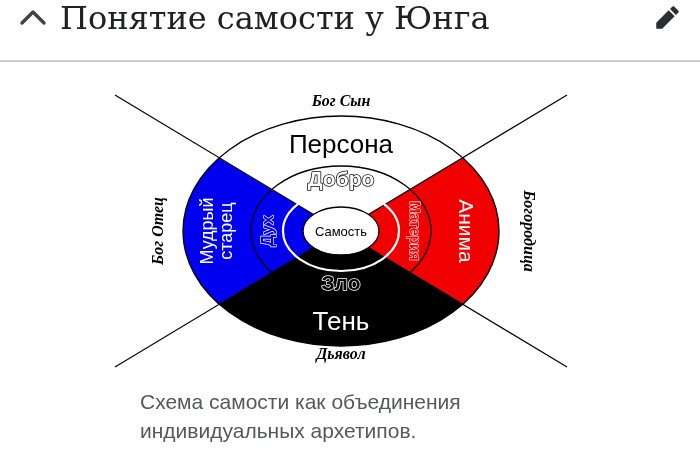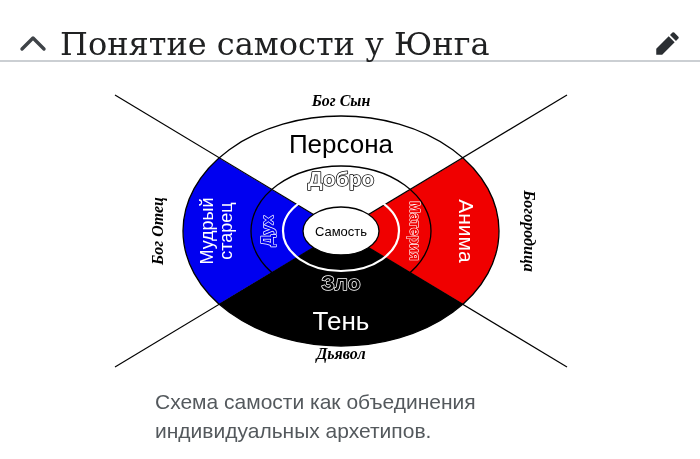--- a/index.html
+++ b/index.html
@@ -2,39 +2,39 @@
 <html><head>
 <meta charset="utf-8">
 <style>
   html,body{margin:0;padding:0;}
   body{
     width:700px;height:459px;overflow:hidden;position:relative;
     background:#ffffff;font-family:"Liberation Sans",sans-serif;
   }
   .header{
     position:absolute;top:0;left:0;right:0;height:60px;
-    display:flex;align-items:flex-end;padding:0 16px;
+    display:flex;align-items:flex-start;padding:0 16px;
     border-bottom:2px solid #cbcfd3;background:#fff;
   }
   .collapse-btn{
     width:34px;height:34px;display:flex;align-items:center;justify-content:center;
     background:none;border:none;padding:0;cursor:pointer;flex:0 0 auto;
   }
   .title{
     font-family:"DejaVu Serif","Liberation Serif",serif;
     font-size:32px;font-weight:400;color:#202122;margin-left:10px;
     white-space:nowrap;line-height:1;padding-top:2px;
   }
   .edit-btn{
     margin-left:auto;background:none;border:none;padding:0;cursor:pointer;
     display:flex;align-items:center;justify-content:center;width:34px;height:34px;
   }
   .diagram-wrap{position:absolute;top:85px;left:0;width:700px;height:300px;cursor:pointer;}
   .caption{
-    position:absolute;top:388px;left:155px;width:400px;
+    position:absolute;top:388px;left:140px;width:400px;
     font-size:21px;line-height:1.38;color:#54595d;
   }
   svg text{font-family:"Liberation Sans",sans-serif;}
   .serif-lbl{font-family:"Liberation Serif",serif;font-style:italic;font-weight:bold;font-size:16px;}
   .outline-txt{font-weight:bold;paint-order:stroke;stroke-linejoin:round;}
 </style>
 </head>
 <body>
 
 <div class="header">

